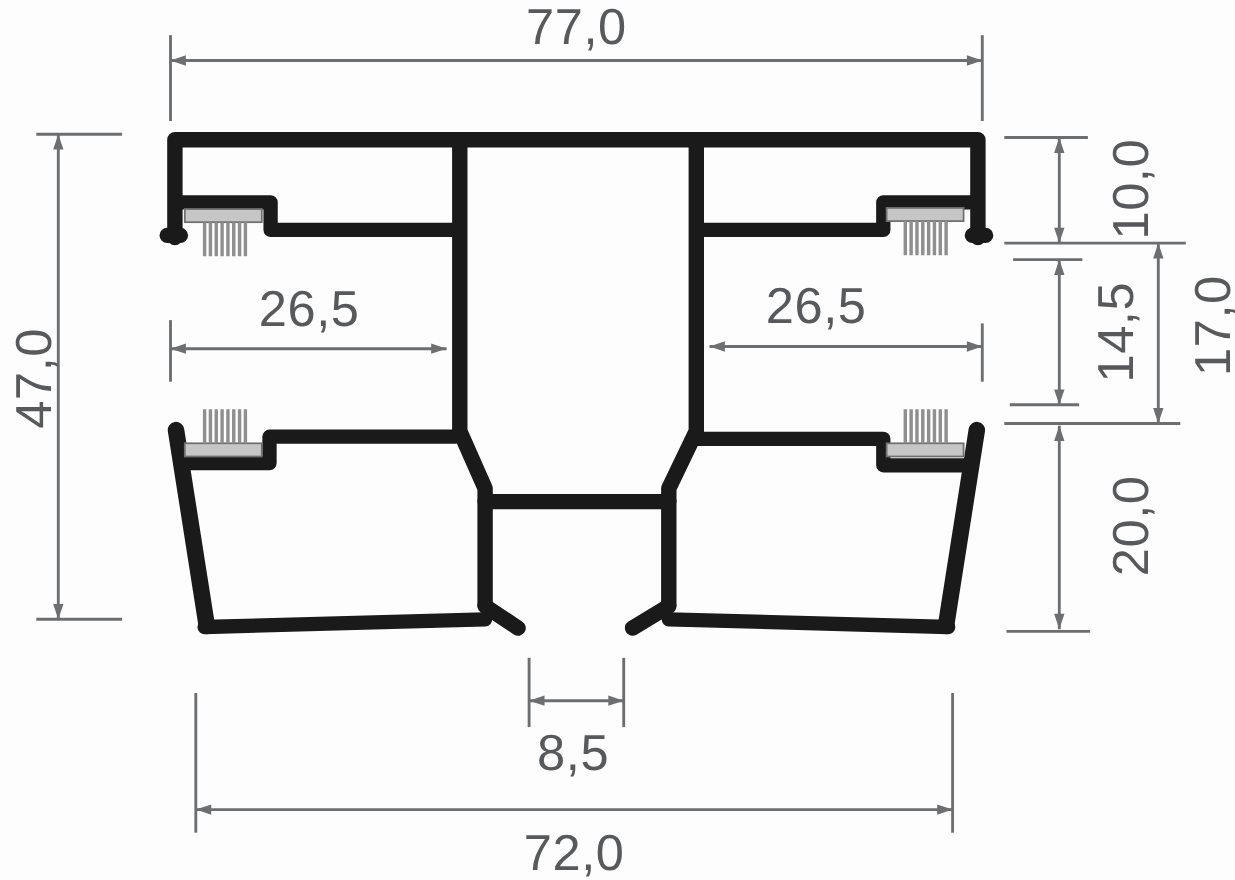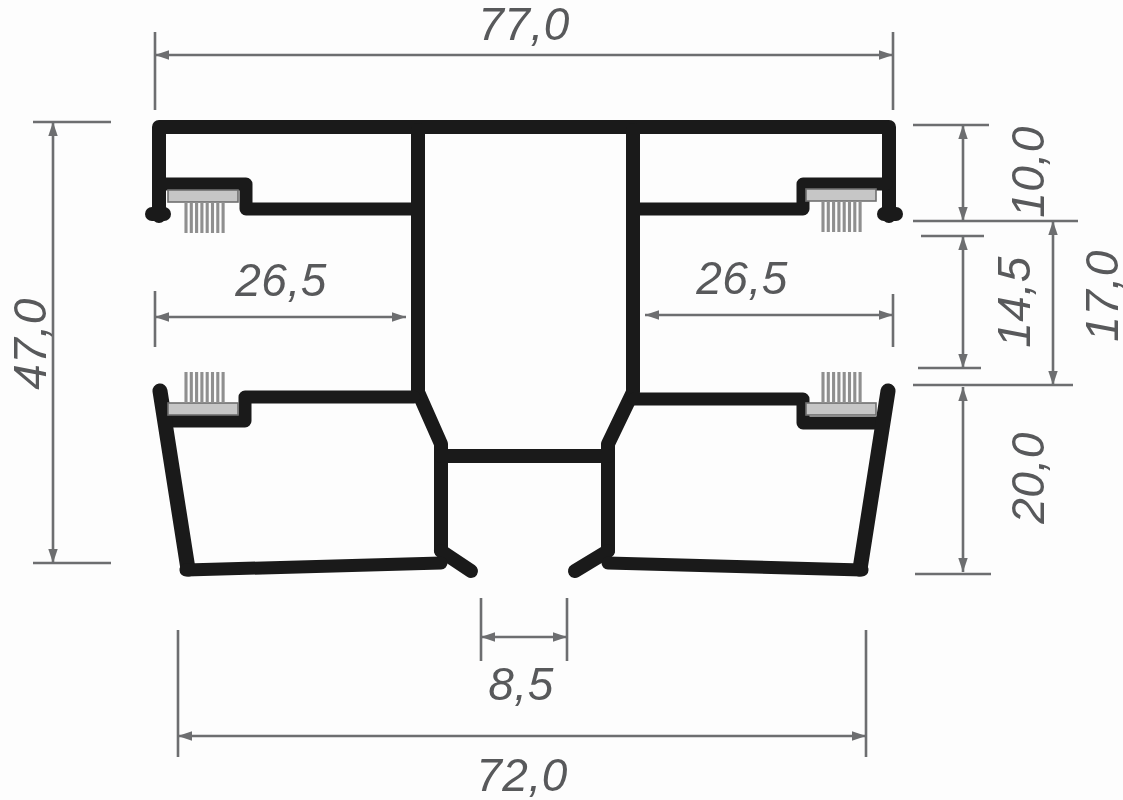--- a/index.html
+++ b/index.html
@@ -9,21 +9,20 @@
     width: 1123px;
     height: 800px;
     overflow: hidden;
     font-family: "Liberation Sans", "DejaVu Sans", sans-serif;
   }
   .stage {
     position: relative;
     width: 1123px;
     height: 800px;
     background: #fdfdfd;
-    font-style: italic;
   }
   svg { display: block; }
   .profile-stroke {
     fill: none;
     stroke: #1a1a1a;
     stroke-linejoin: round;
     stroke-linecap: round;
   }
   .dim-line {
     fill: none;

